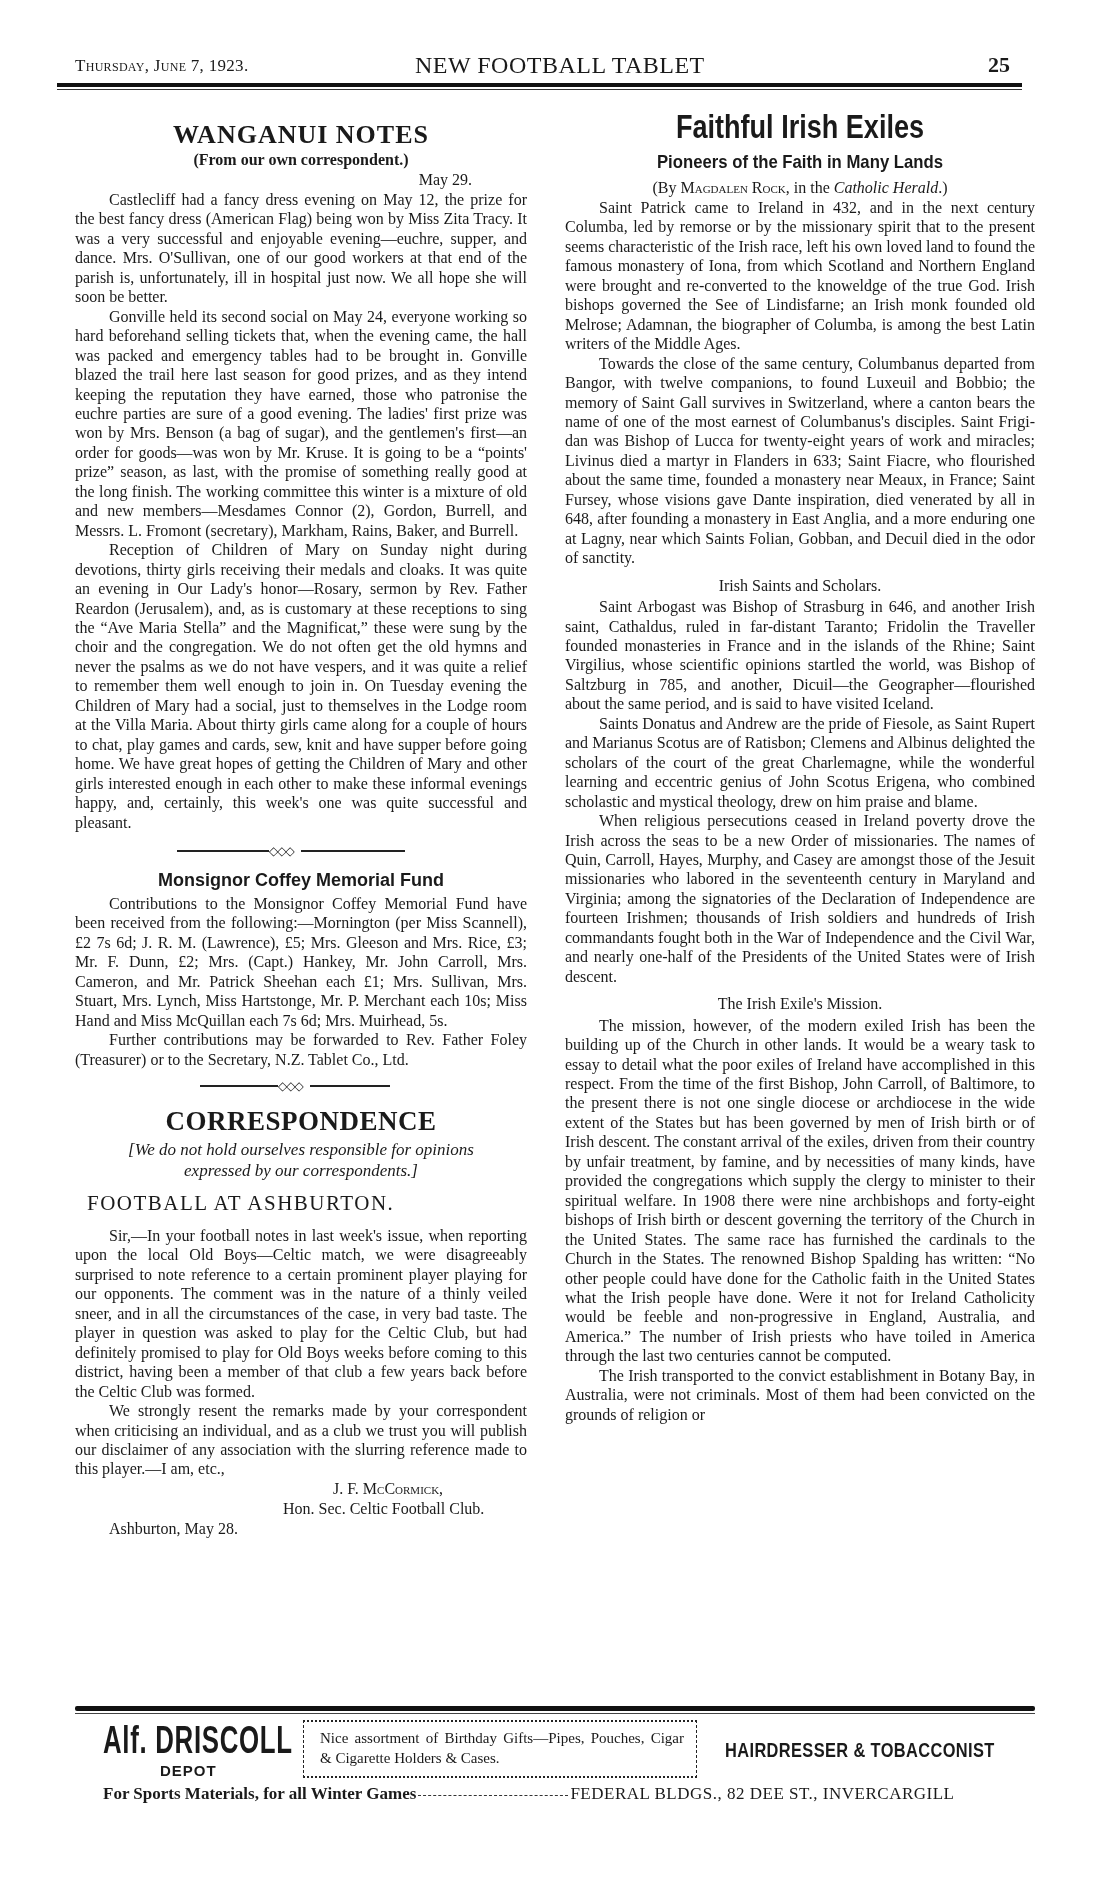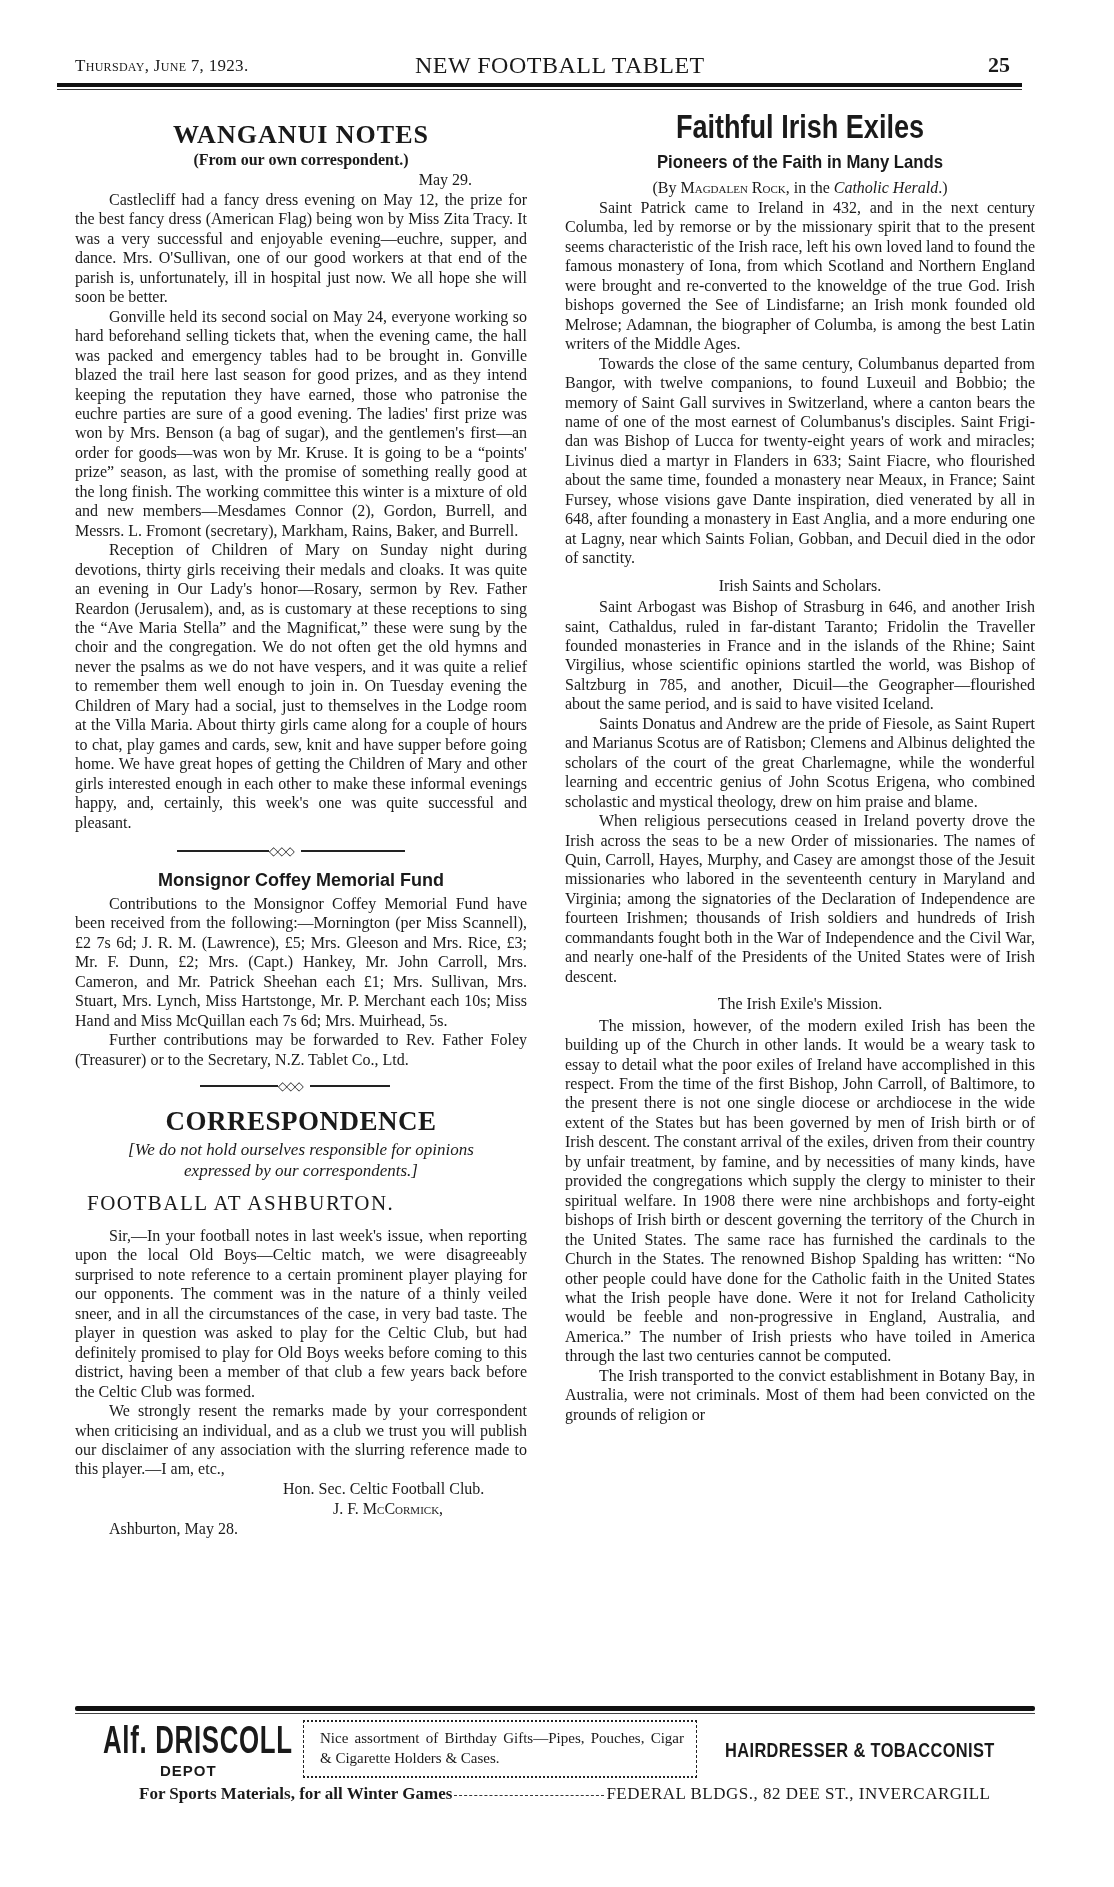--- a/index.html
+++ b/index.html
@@ -45,21 +45,21 @@
   .subhead { font-size:16px; text-align:center; line-height:19.5px; margin:8px 0 2px; }
 
   
   .ad-rule1 { position:absolute; left:75px; top:1706px; width:960px; height:5px; background:#111; border-radius:2px; }
   .ad-rule2 { position:absolute; left:75px; top:1713px; width:960px; height:1px; background:#444; }
   .ad-name { position:absolute; left:103px; top:1718px; font-family:"Liberation Sans","DejaVu Sans",sans-serif; font-weight:bold; font-size:38px; line-height:44px; transform:scaleX(0.68); transform-origin:left top; letter-spacing:1px; }
   .ad-depot { position:absolute; left:160px; top:1762px; font-family:"Liberation Sans","DejaVu Sans",sans-serif; font-weight:bold; font-size:15px; letter-spacing:1px; }
   .ad-box { position:absolute; left:303px; top:1720px; width:392px; height:54px; border:1.5px dashed #222; border-top:2px dotted #222; border-bottom:2px dotted #222; }
   .ad-box-text { position:absolute; left:16px; top:6px; right:12px; font-size:15px; line-height:20px; text-align:justify; }
   .ad-trade { position:absolute; left:725px; top:1738px; font-family:"Liberation Sans","DejaVu Sans",sans-serif; font-weight:bold; font-size:21px; transform:scaleX(0.78); transform-origin:left top; letter-spacing:0.5px; white-space:nowrap; }
-  .ad-foot { position:absolute; left:103px; top:1784px; width:935px; font-size:17px; white-space:nowrap;margin-left:36px; }
+  .ad-foot { position:absolute; left:103px; top:1784px; width:935px; font-size:17px; white-space:nowrap; }
   .ad-foot .left { font-weight:bold; }
   .ad-foot .dash { display:inline-block; width:150px; border-bottom:1px dashed #333; vertical-align:middle; margin:0 2px; }
   .ad-foot .right { letter-spacing:0.5px; }
 </style>
 </head>
 <body>
 
 <div class="page">
 
   <div class="runhead">
@@ -98,22 +98,22 @@
       <div class="ln" style="left:235px;width:80px;"></div>
     </div>
 
     <div>
       <h2 class="h-corr">CORRESPONDENCE</h2>
       <p class="disclaimer">[We do not hold ourselves responsible for opinions</p>
       <p class="disclaimer">expressed by our correspondents.]</p>
       <p class="caps-head">FOOTBALL AT ASHBURTON.</p>
       <p class="p ind">Sir,—In your football notes in last week's issue, when reporting upon the local Old Boys—Celtic match, we were disagreeably surprised to note reference to a certain promi­nent player playing for our opponents. The comment was in the nature of a thinly veiled sneer, and in all the cir­cumstances of the case, in very bad taste. The player in question was asked to play for the Celtic Club, but had definitely promised to play for Old Boys weeks before com­ing to this district, having been a member of that club a few years back before the Celtic Club was formed.</p>
       <p class="p ind">We strongly resent the remarks made by your corres­pondent when criticising an individual, and as a club we trust you will publish our disclaimer of any association with the slurring reference made to this player.—I am, etc.,</p>
+      <p class="sig" style="padding-left:258px;"><span class="sc">J. F. McCormick,</span></p>
       <p class="sig" style="padding-left:208px;">Hon. Sec. Celtic Football Club.</p>
-      <p class="sig" style="padding-left:258px;"><span class="sc">J. F. McCormick,</span></p>
       <p class="sig" style="padding-left:34px;">Ashburton, May 28.</p>
     </div>
   </div>
 
   <div class="col col-right">
     <div>
       <h1 class="h-faith">Faithful Irish Exiles</h1>
       <h2 class="h-pioneers">Pioneers of the Faith in  Many Lands</h2>
       <p class="byline"><span>(By </span><span class="sc">Magdalen Rock</span><span>, in the </span><em>Catholic Herald</em><span>.)</span></p>
 

